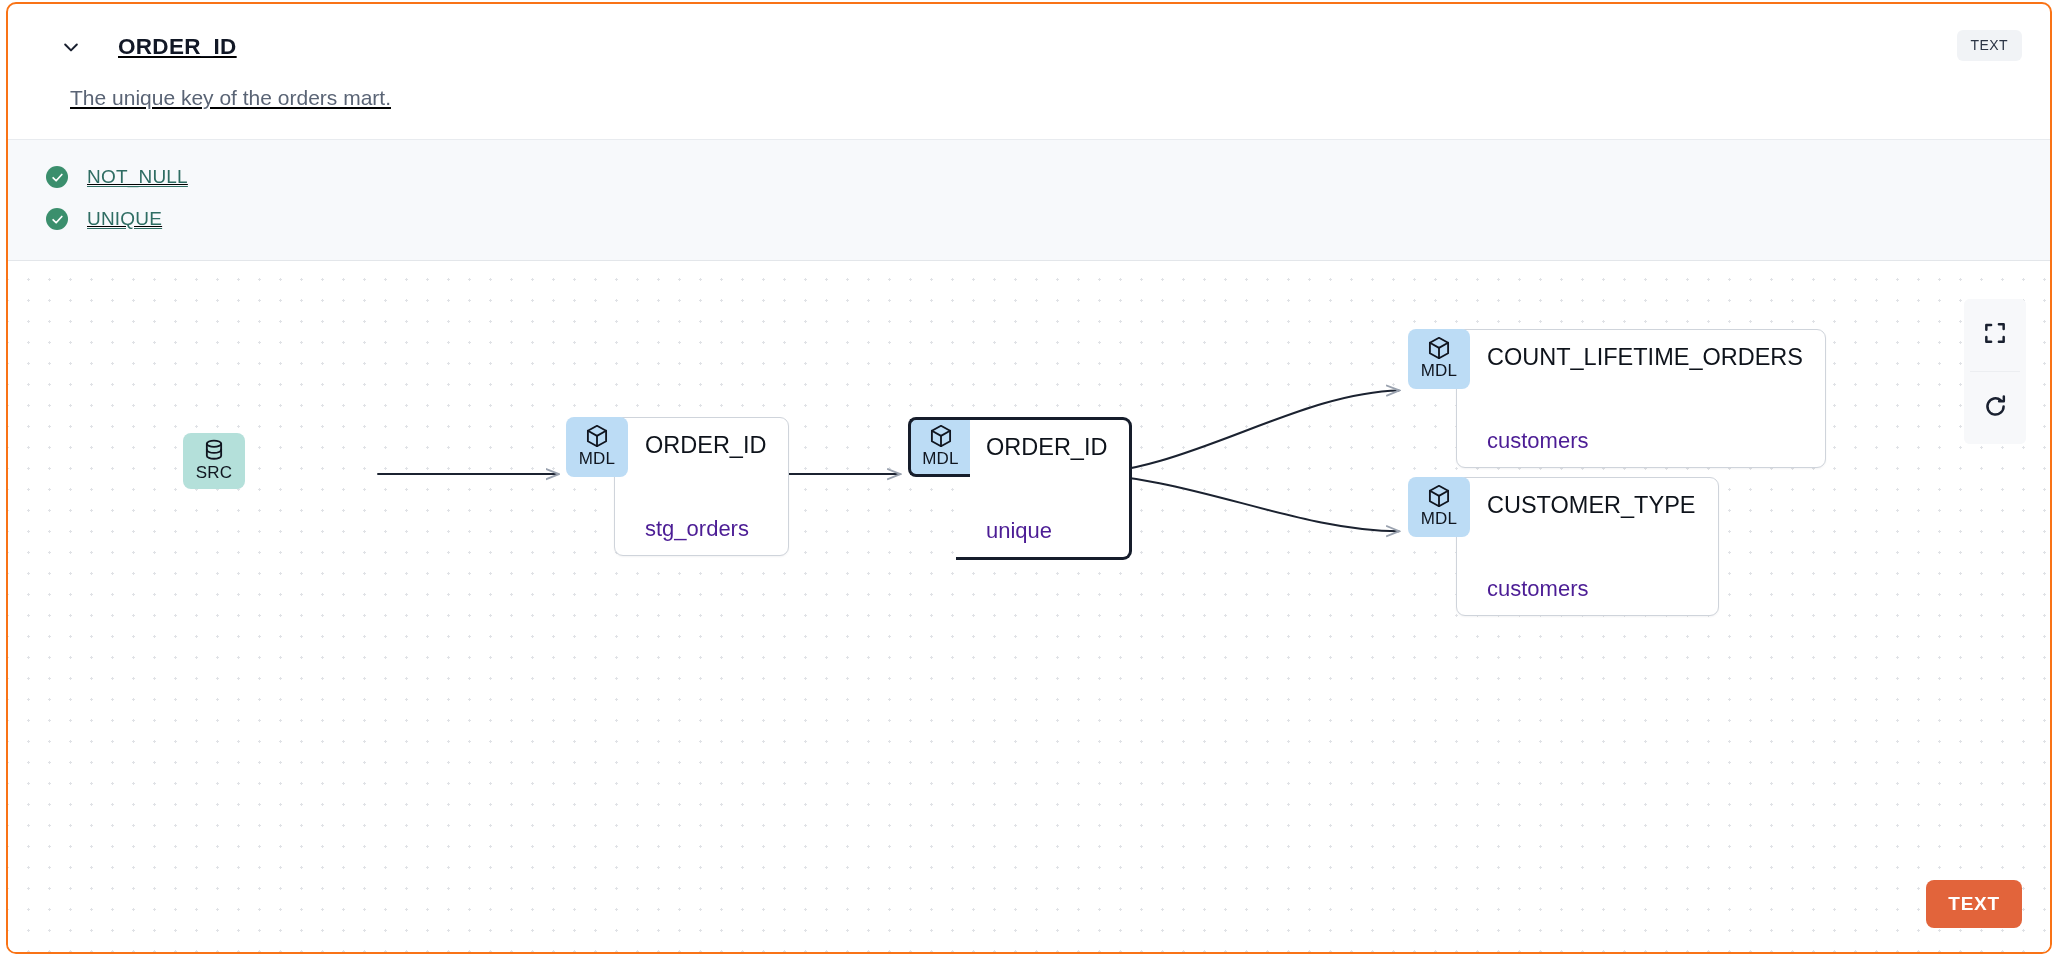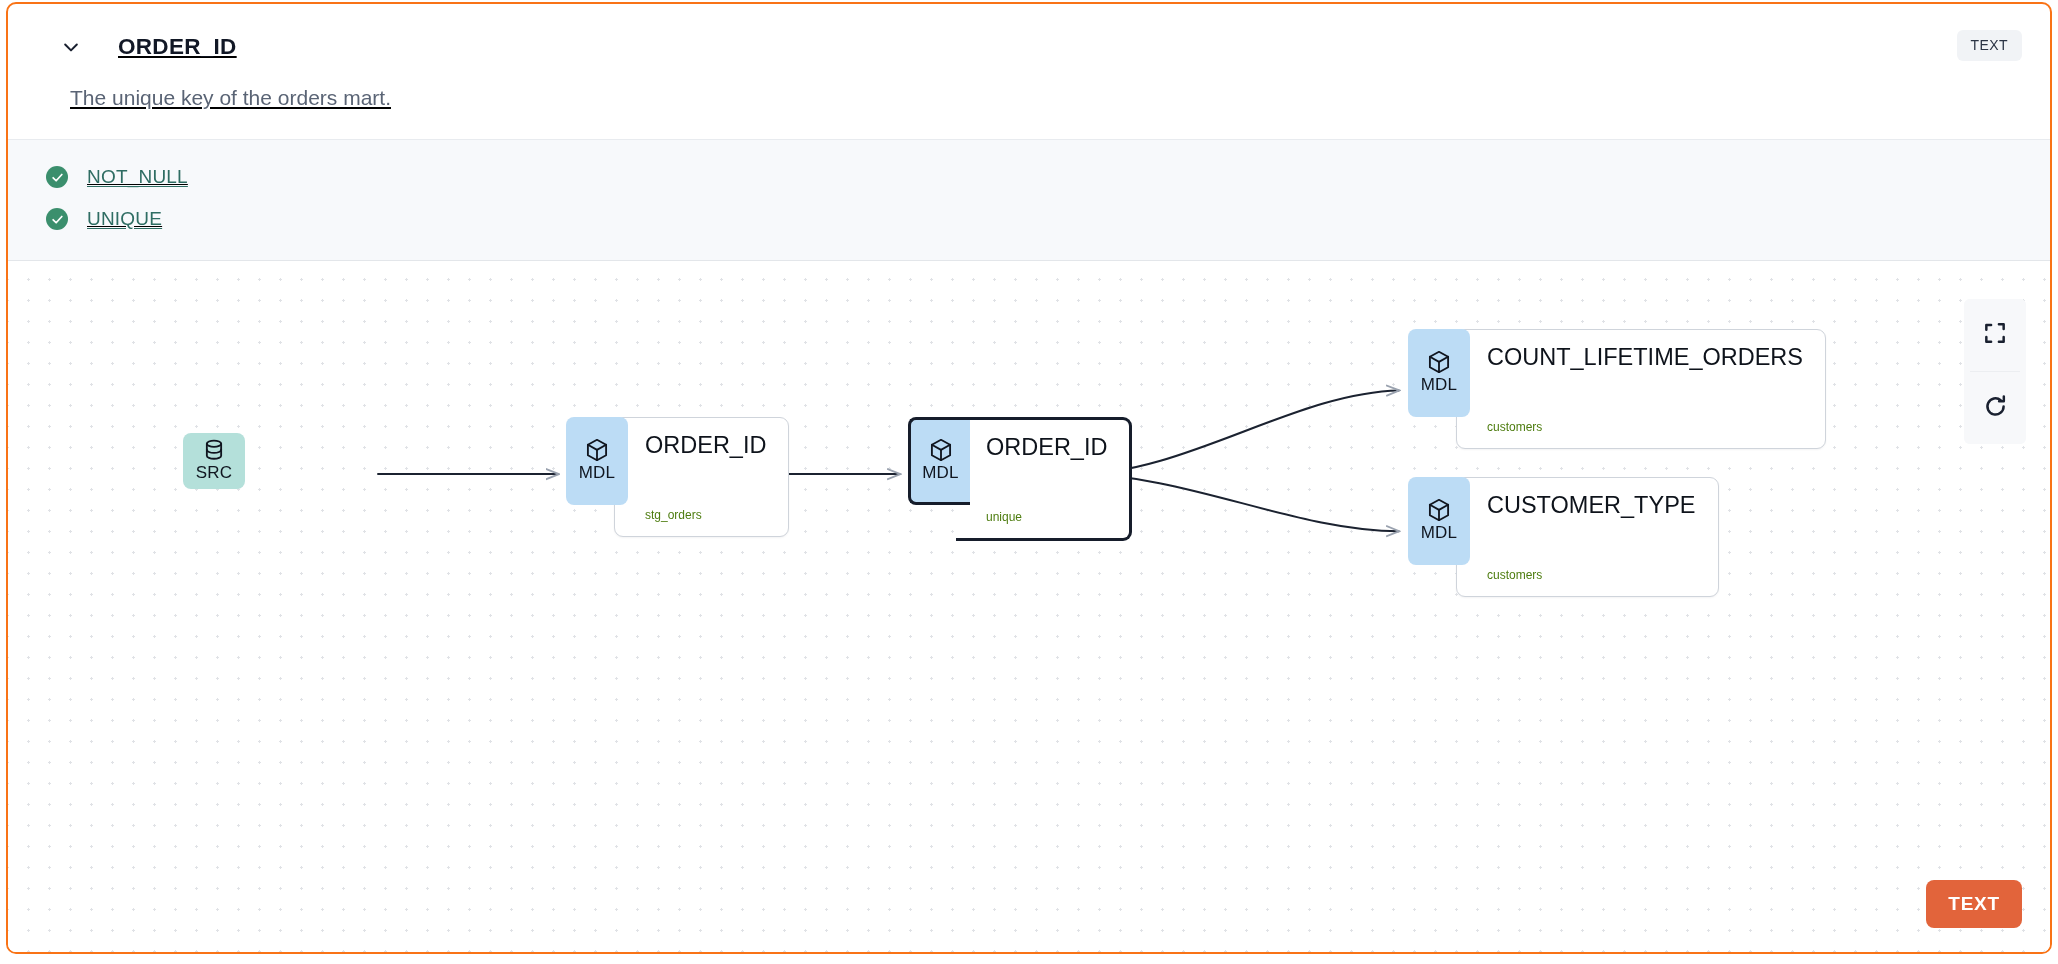--- a/index.html
+++ b/index.html
@@ -143,21 +143,21 @@
     border-radius: 8px;
     display: flex;
     flex-direction: column;
     align-items: center;
     justify-content: center;
     color: #10151f;
     z-index: 1;
     padding-bottom: 4px;
   }
   .badge-src { background: #b4e0da; height: 56px; align-self: flex-start; margin-top: 16px; }
-  .badge-mdl { background: #bcdcf5; height: 88px; align-self: flex-start; margin-top: 0; text-align: right; }
+  .badge-mdl { background: #bcdcf5; height: 60px; align-self: flex-start; margin-top: 0; text-align: right; }
   .badge svg { display: block; margin-bottom: 1px; }
   .badge-txt {
     font-size: 17px;
     line-height: 1;
     letter-spacing: 0.2px;
     color: #101620;
   }
   .body {
     margin-left: -14px;
     background: #ffffff;
@@ -170,23 +170,23 @@
     box-shadow: 0 1px 2px rgba(16,24,40,0.05);
     gap: 44px;
   }
   .body .name {
     font-size: 23.5px;
     color: #0e131b;
     line-height: 1.12;
     white-space: nowrap;
   }
   .body .sub {
-    margin-top: 6px;
-    font-size: 12px;
-    color: #4d7c0f;
+    margin-top: 14px;
+    font-size: 22px;
+    color: #4c1d95;
     line-height: 1.12;
     white-space: nowrap;
   }
 
   
   .node.selected .body {
     border: 3px solid #161d2b;
     border-left: none;
     border-radius: 0 9px 9px 0;
     box-shadow: none;

